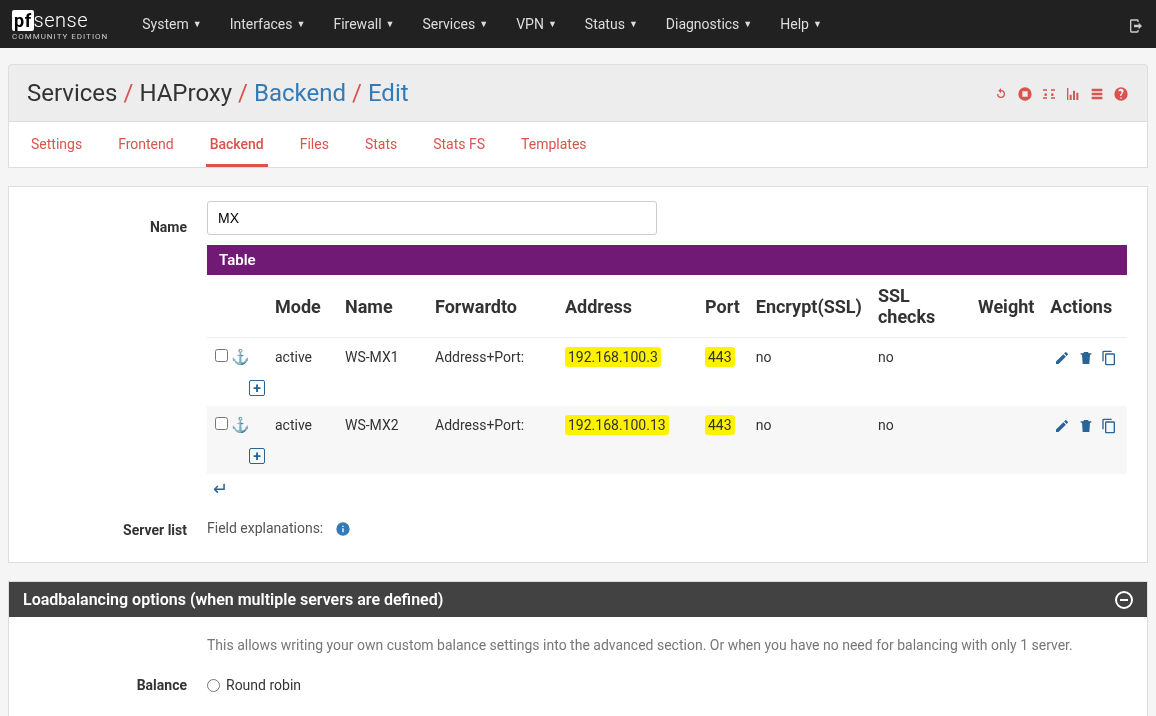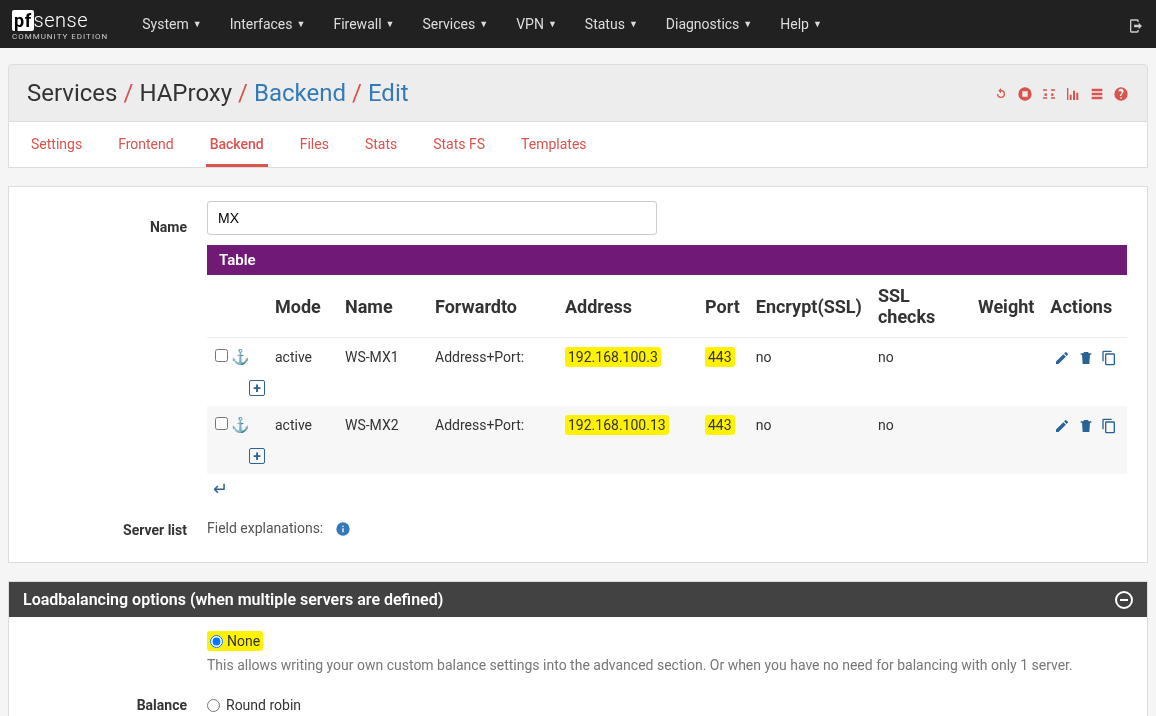--- a/index.html
+++ b/index.html
@@ -238,26 +238,20 @@
 
   <div class="panel">
     <div class="panel-header">
       <span>Loadbalancing options (when multiple servers are defined)</span>
       <span class="collapse-circle"></span>
     </div>
     <div class="panel-body">
       <div class="form-row">
         <div class="form-label">Balance</div>
         <div class="form-field">
-          <div class="radio-row">
-            <span class="hl" style="display:inline-flex;align-items:center;gap:4px;">
-              <input type="radio" checked="" style="">
-              <span>None</span>
-            </span>
-          </div>
           <div class="helptext">This allows writing your own custom balance settings into the advanced section. Or when you have no need for balancing with only 1 server.</div>
           <div style="height:24px"></div>
           <div class="radio-row">
             <input type="radio" style="">
             <span>Round robin</span>
           </div>
 
         </div>
       </div>
     </div>

